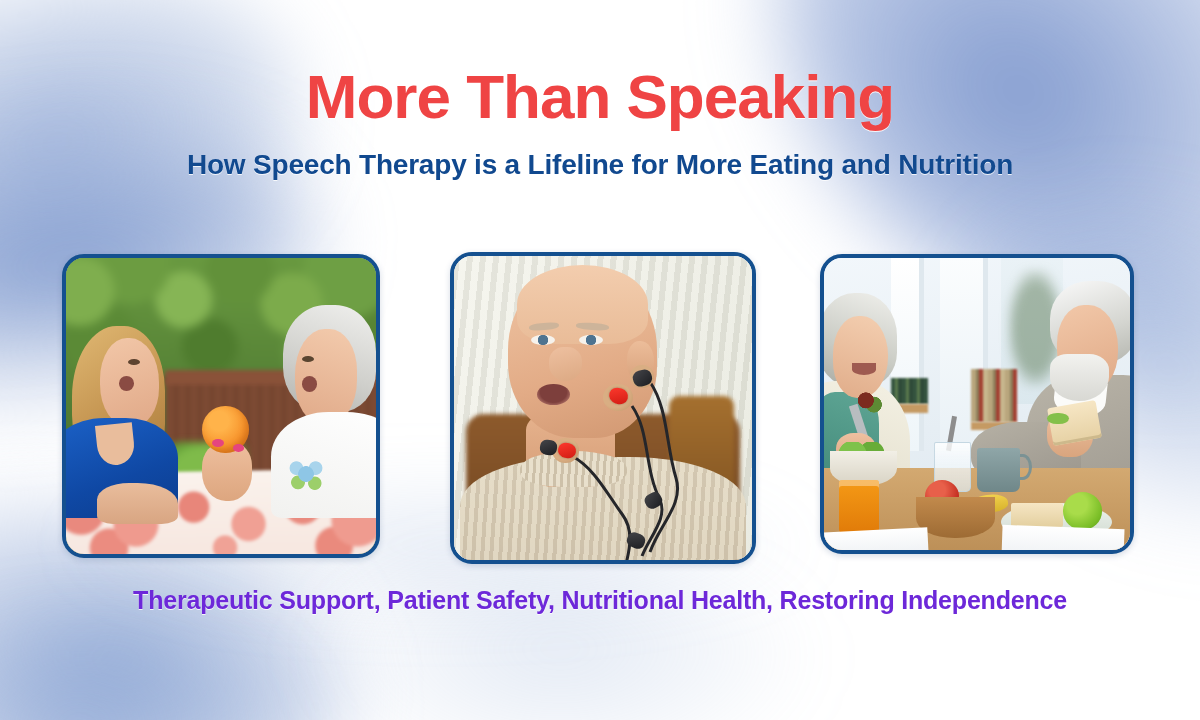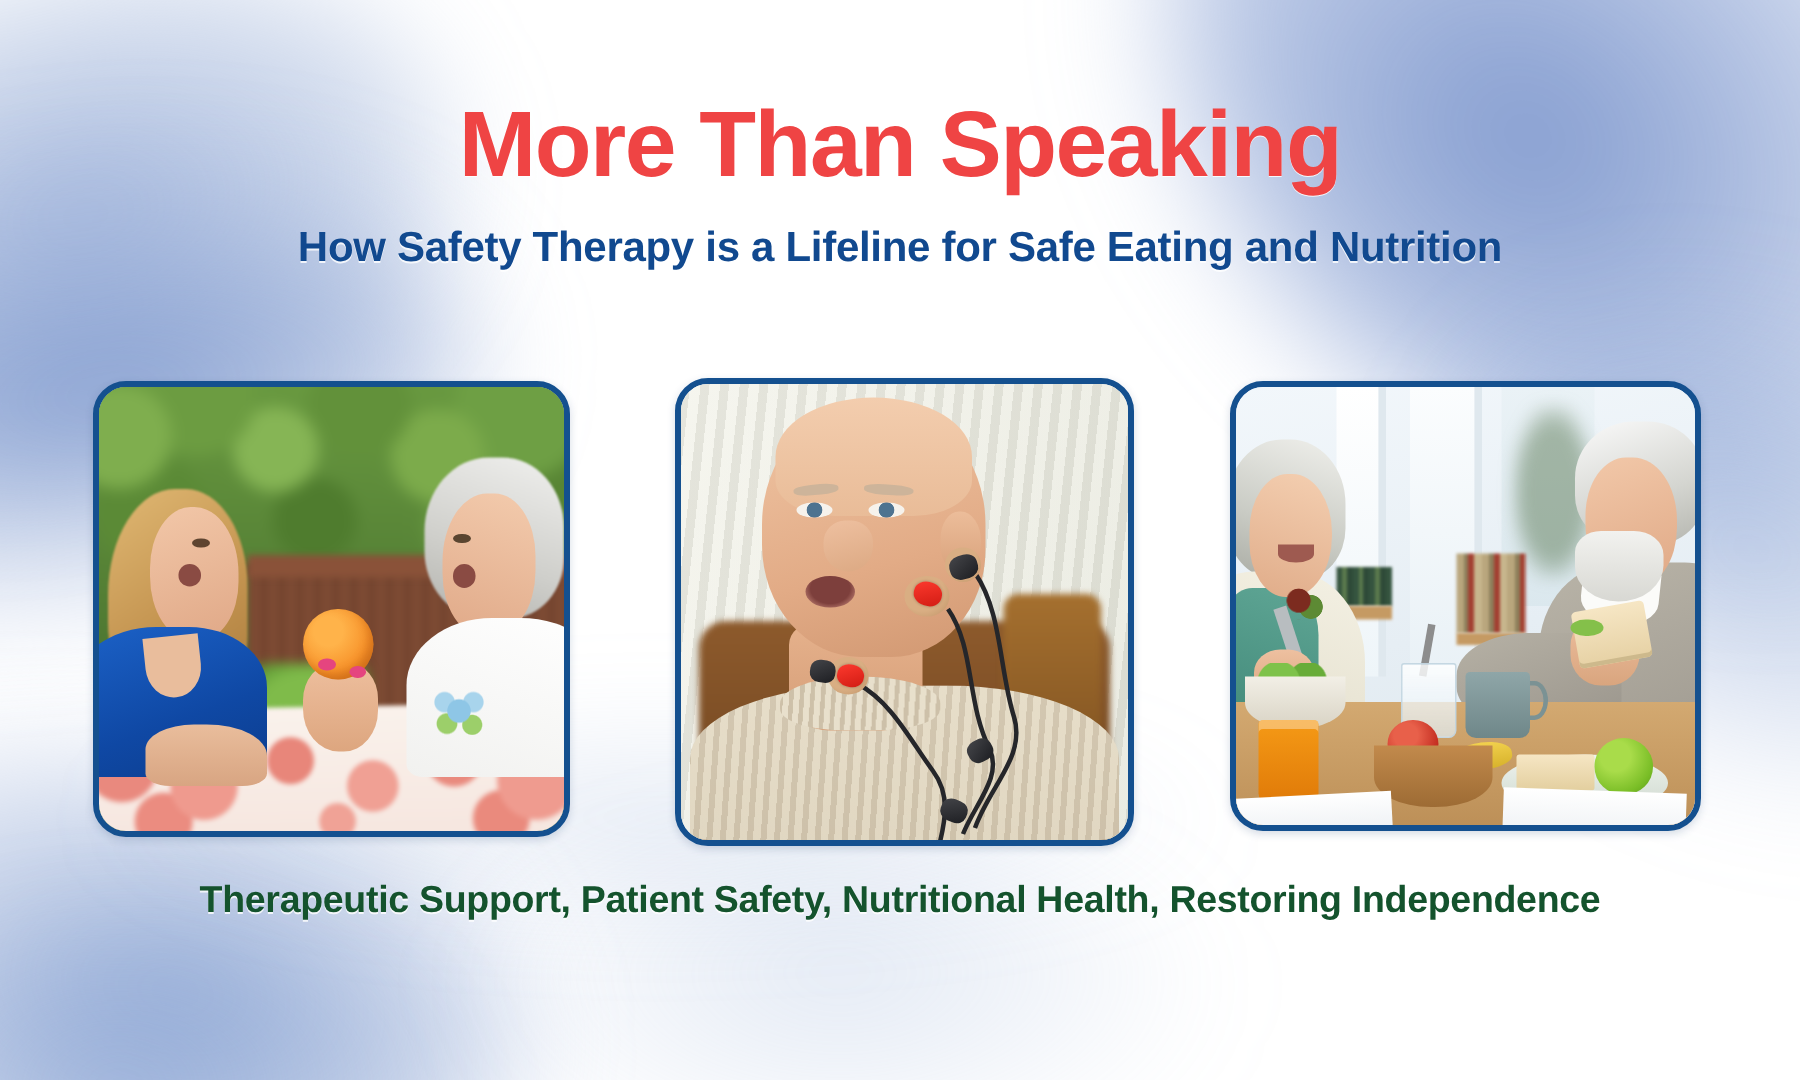--- a/index.html
+++ b/index.html
@@ -608,21 +608,21 @@
   .footer{
     position:absolute;
     left:0; right:0; top:586px;
     text-align:center;
     z-index:5;
   }
   .footer-text{
     font-size:25px;
     font-weight:700;
     letter-spacing:-.2px;
-    color:#14532d;
+    color:#6d28d9;
     text-shadow:0 1px 0 rgba(255,255,255,.8);
   }
 </style>
 </head>
 <body>
 
 <div class="poster">
 
   <div class="bg-layer">
     <div class="blob blob-left-top"></div>
@@ -630,21 +630,21 @@
     <div class="blob blob-left-bottom"></div>
     <div class="blob blob-bottom-corner"></div>
     <div class="blob blob-right-top"></div>
     <div class="blob blob-right-mid"></div>
     <div class="blob blob-center-bottom"></div>
     <div class="blob blob-mid-strip"></div>
   </div>
 
   <div class="head">
     <div class="title">More Than Speaking</div>
-    <div class="subtitle">How Safety Therapy is a Lifeline for Safe Eating and Nutrition</div>
+    <div class="subtitle">How Speech Therapy is a Lifeline for More Eating and Nutrition</div>
   </div>
 
   <div class="photos">
 
     <div class="frame f1">
       <div class="scene" aria-label="Speech therapist in blue scrubs holding an orange while working with an elderly woman at an outdoor table">
         <div class="s1-sky"></div>
         <div class="s1-foliage"></div>
         <div class="s1-fence"></div>
         <div class="s1-fence-top"></div>

